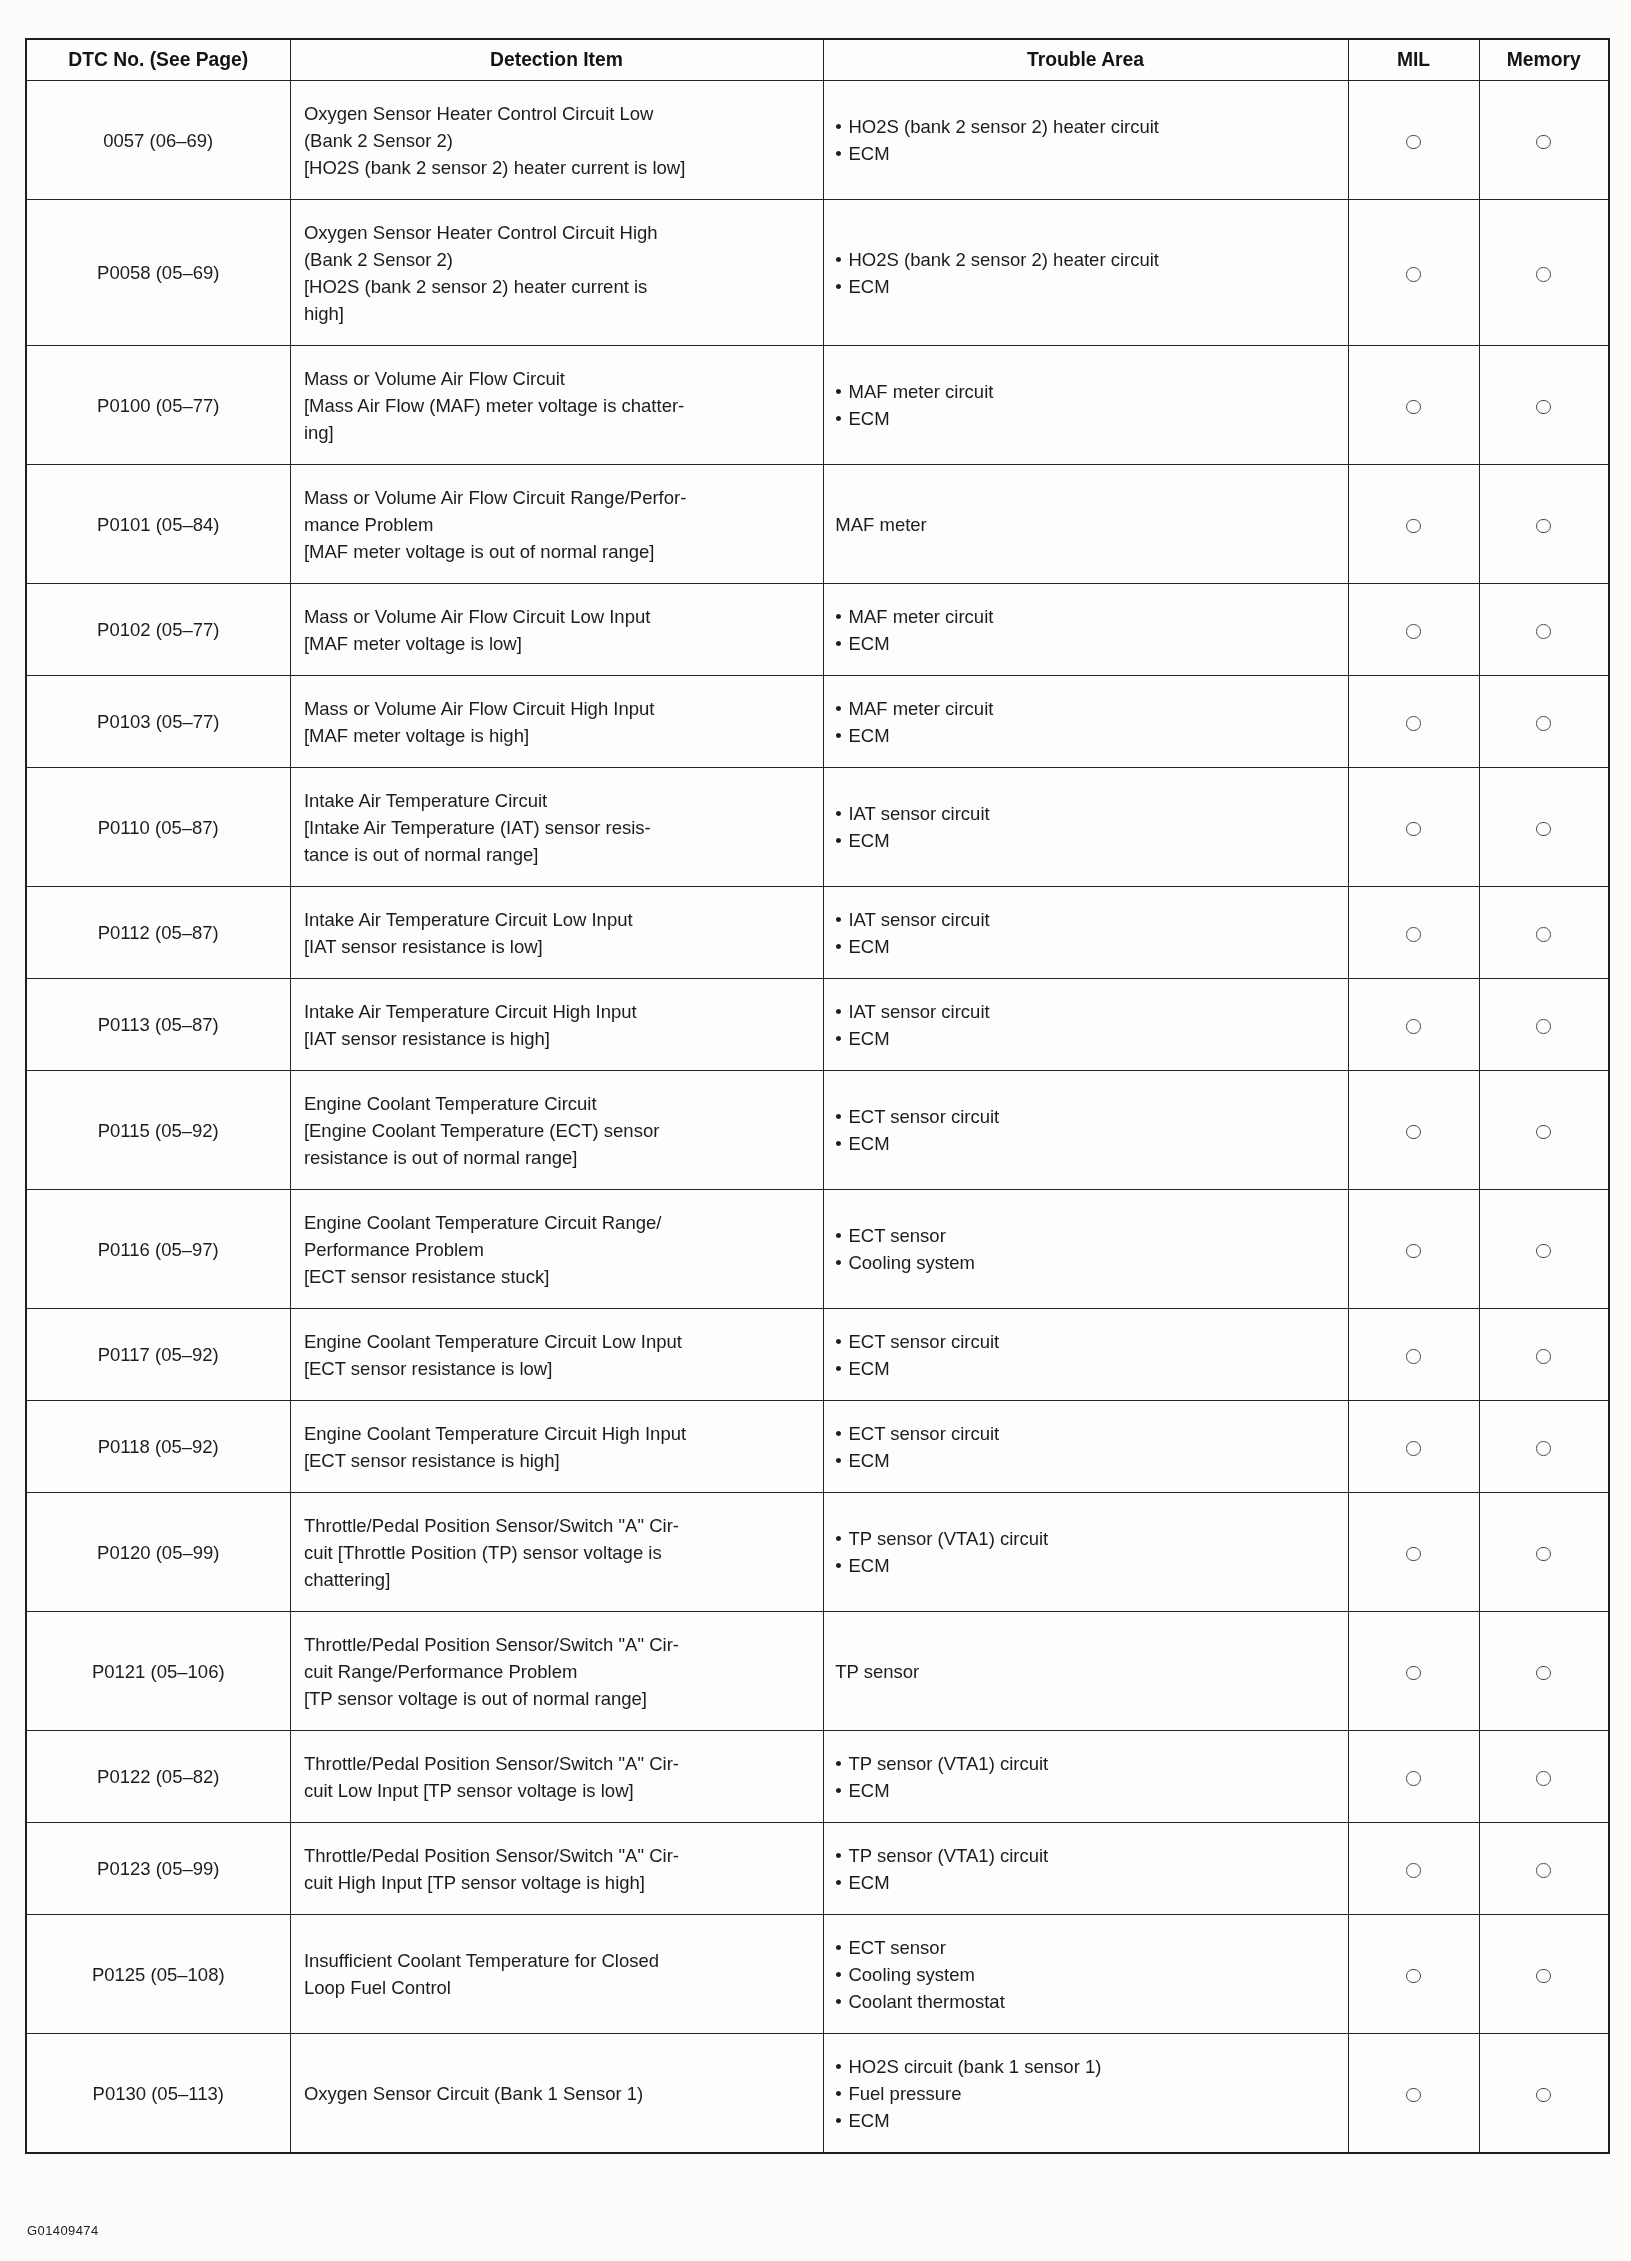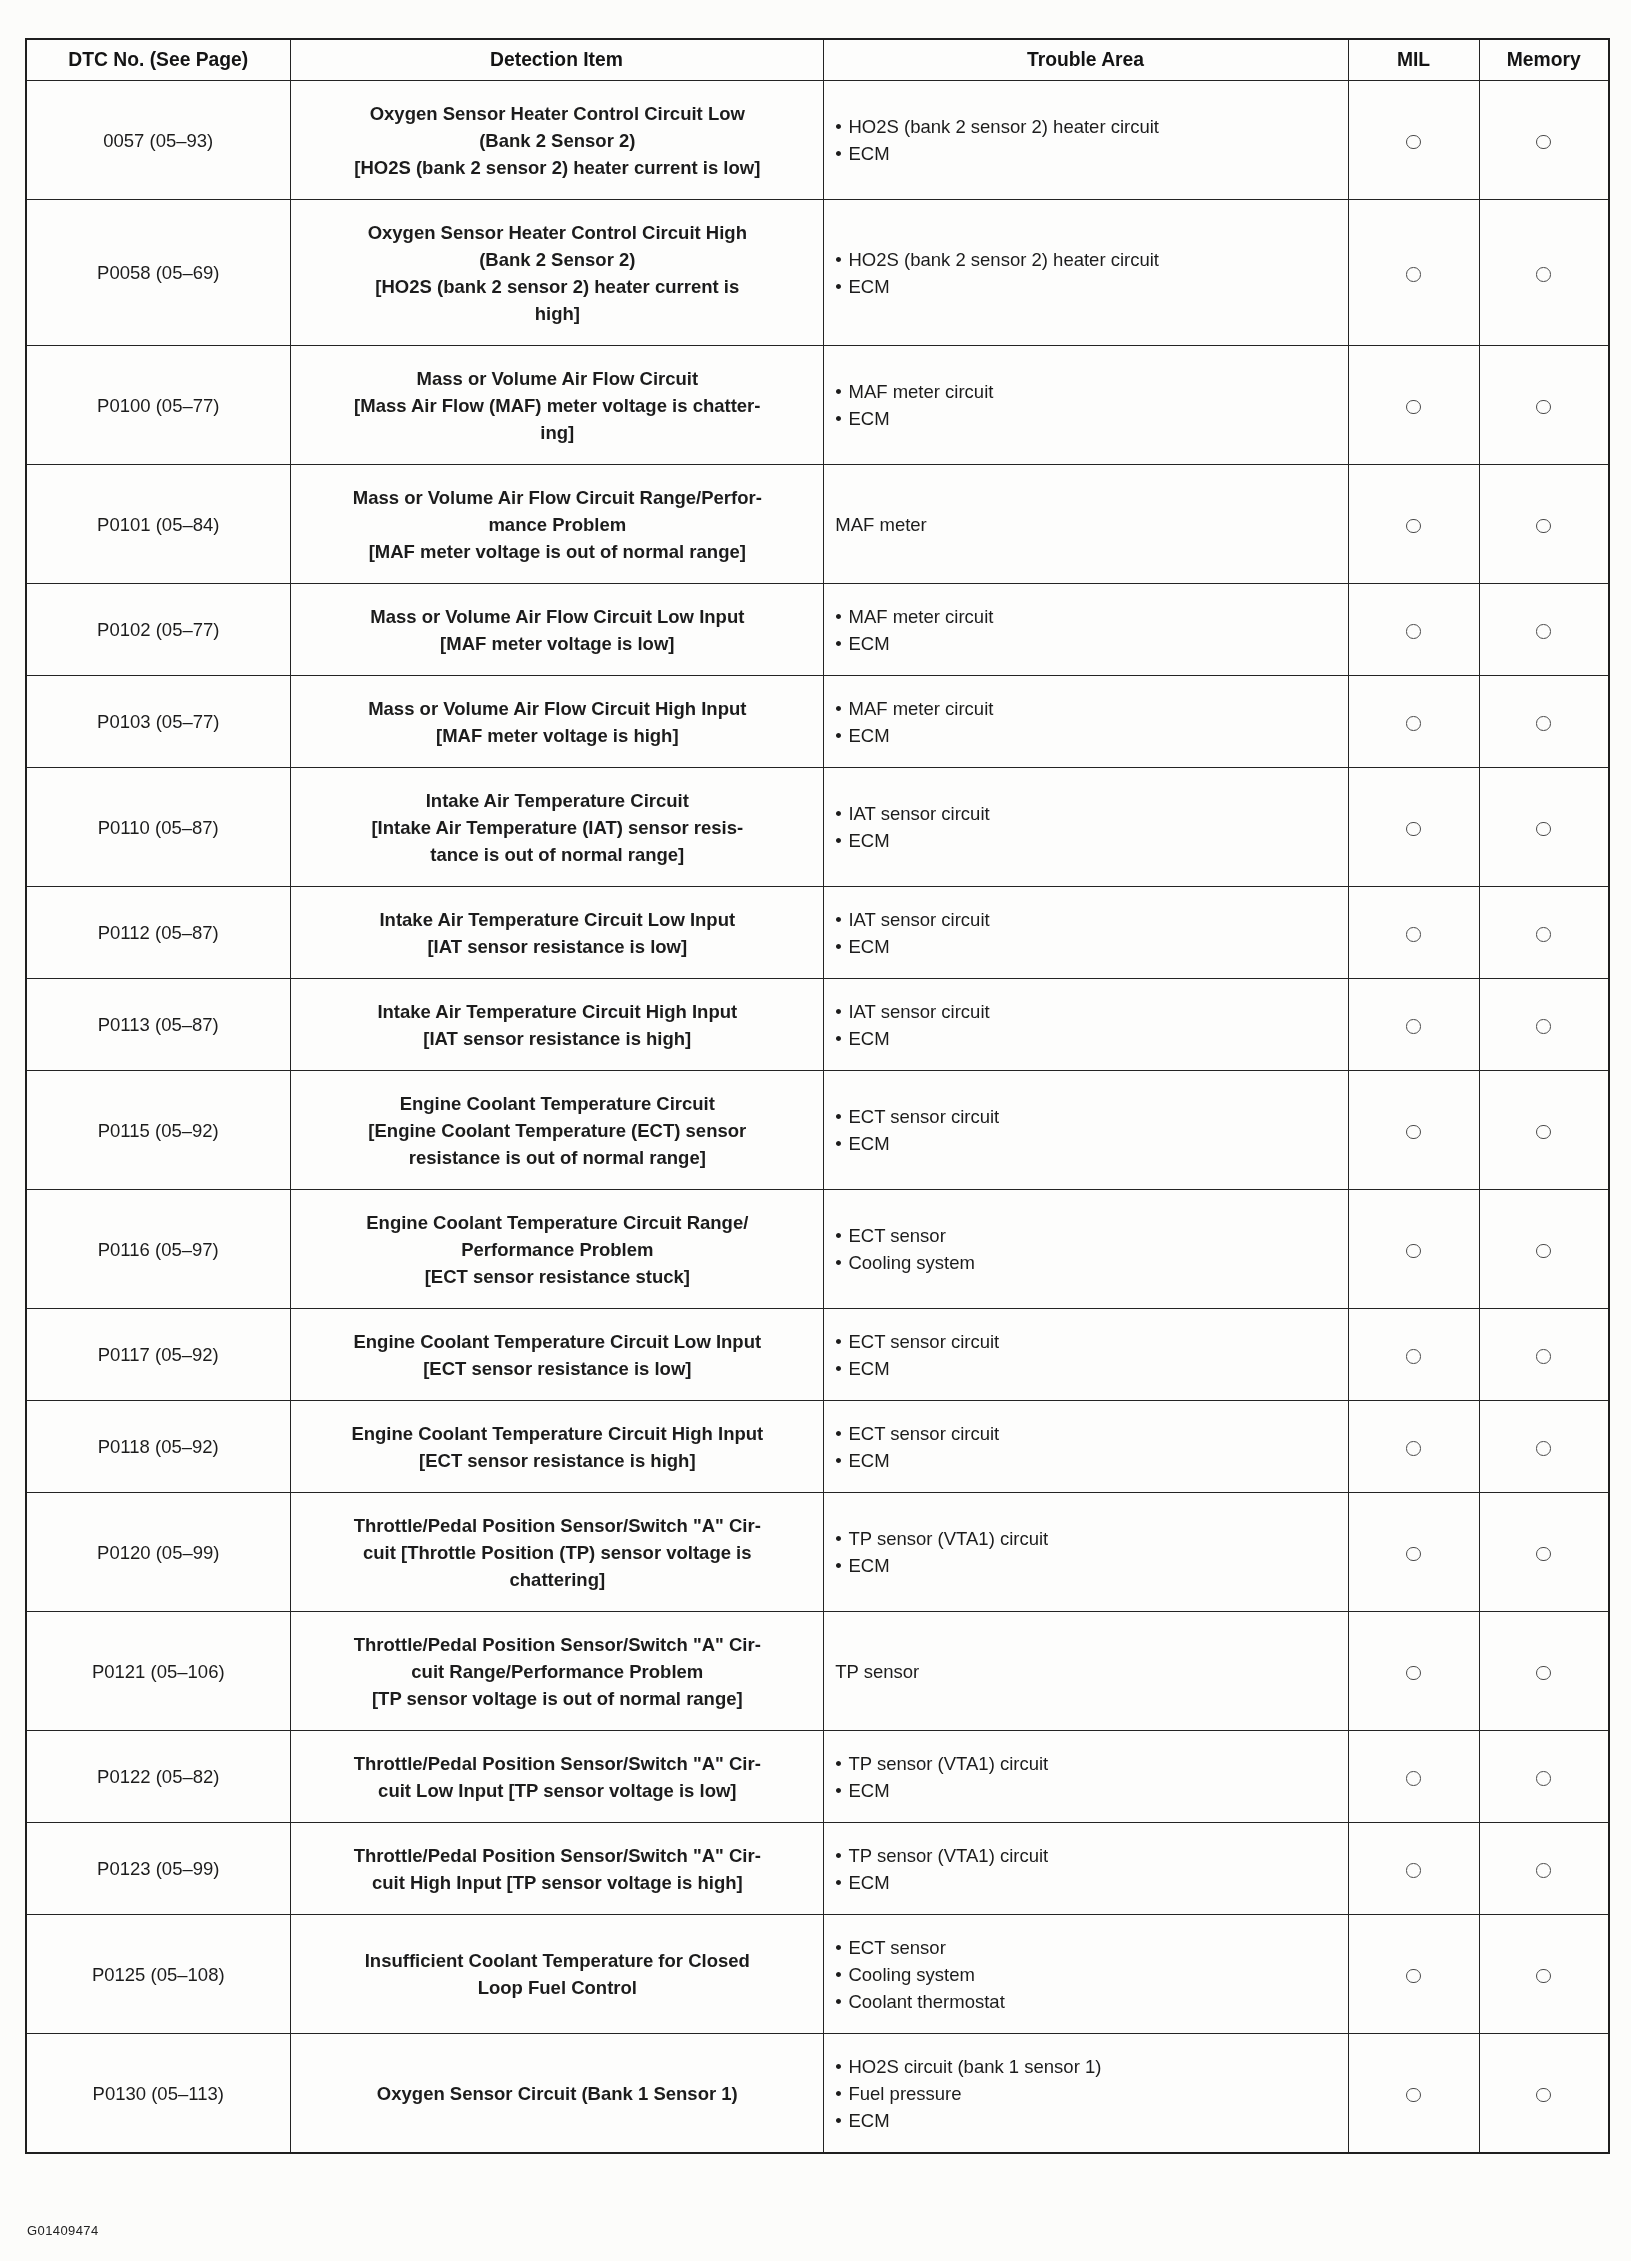--- a/index.html
+++ b/index.html
@@ -43,24 +43,23 @@
     font-size: 18.5px;
     line-height: 27px;
     padding: 18.5px 11.8px;
     vertical-align: middle;
   }
   td.dtc {
     text-align: center;
     white-space: pre-line;
   }
   td.detection {
-    text-align: center;
+    text-align: left;
     white-space: pre-line;
     padding-left: 13.4px;
-    font-weight: bold;
   }
   td.trouble {
     text-align: left;
     padding-left: 11.8px;
   }
   .trouble-line {
     display: flex;
     align-items: baseline;
   }
   .trouble-line .bullet {
@@ -106,21 +105,21 @@
       <tr>
         <th>DTC No. (See Page)</th>
         <th>Detection Item</th>
         <th>Trouble Area</th>
         <th>MIL</th>
         <th>Memory</th>
       </tr>
     </thead>
     <tbody>
         <tr>
-    <td class="dtc">0057 (05–93)</td>
+    <td class="dtc">0057 (06–69)</td>
     <td class="detection">Oxygen Sensor Heater Control Circuit Low
 (Bank 2 Sensor 2)
 [HO2S (bank 2 sensor 2) heater current is low]</td>
     <td class="trouble">
             <div class="trouble-line">
               <span class="bullet">•</span>
               <span>HO2S (bank 2 sensor 2) heater circuit</span>
             </div>
             <div class="trouble-line">
               <span class="bullet">•</span>

